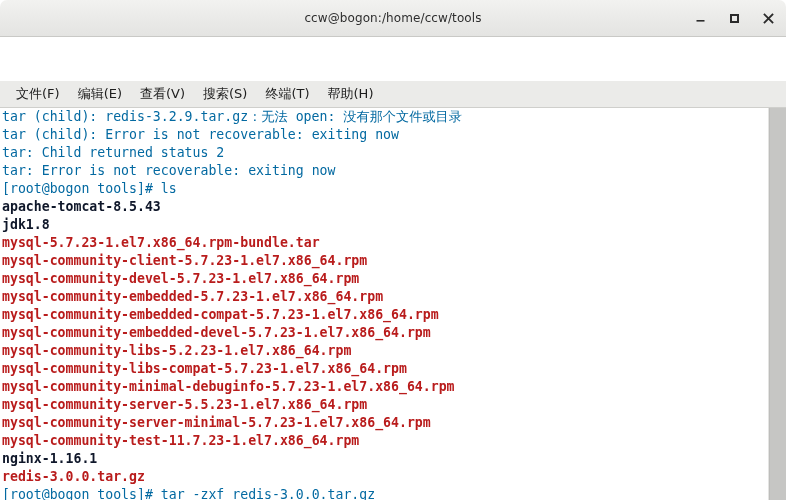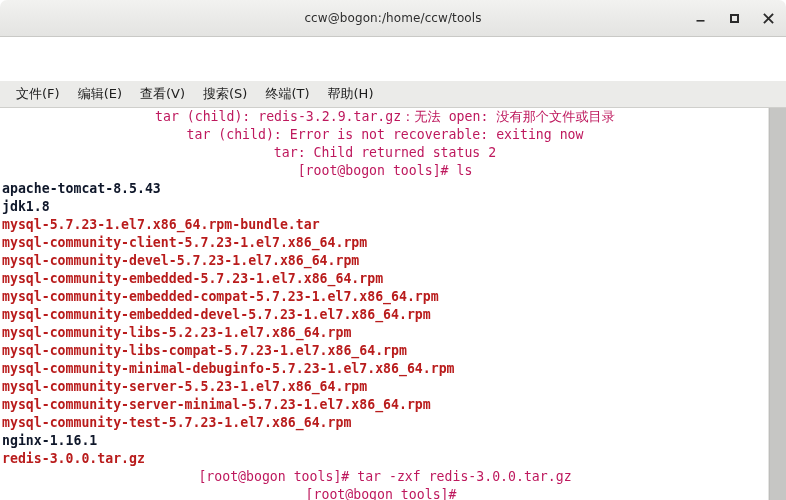--- a/index.html
+++ b/index.html
@@ -101,21 +101,21 @@
   }
   .tline {
     font-family: "DejaVu Sans Mono", monospace;
     font-size: 13.2px;
     line-height: 18px;
     height: 18px;
     white-space: pre;
     color: #000000;
     letter-spacing: 0px;
   }
-  .c-default { color: #be185d; text-align: center; }
+  .c-default { color: #0369a1; }
   .c-dir     { color: #0f172a; font-weight: bold; }
   .c-archive { color: #b91c1c; font-weight: bold; }
 
   
   #scrollbar {
     width: 17px;
     background: #c6c6c4;
     position: relative;
     flex: 0 0 17px;
     border-left: 1px solid #bdbdbb;
@@ -165,35 +165,36 @@
       <div class="menu-item">搜索(S)</div>
       <div class="menu-item">终端(T)</div>
       <div class="menu-item">帮助(H)</div>
     </div>
 
   <div id="terminal-area">
     <div id="terminal">
         <div class="tline c-default">tar (child): redis-3.2.9.tar.gz：无法 open: 没有那个文件或目录</div>
         <div class="tline c-default">tar (child): Error is not recoverable: exiting now</div>
         <div class="tline c-default">tar: Child returned status 2</div>
+        <div class="tline c-default">tar: Error is not recoverable: exiting now</div>
         <div class="tline c-default">[root@bogon tools]# ls</div>
         <div class="tline c-dir">apache-tomcat-8.5.43</div>
         <div class="tline c-dir">jdk1.8</div>
         <div class="tline c-archive">mysql-5.7.23-1.el7.x86_64.rpm-bundle.tar</div>
         <div class="tline c-archive">mysql-community-client-5.7.23-1.el7.x86_64.rpm</div>
         <div class="tline c-archive">mysql-community-devel-5.7.23-1.el7.x86_64.rpm</div>
         <div class="tline c-archive">mysql-community-embedded-5.7.23-1.el7.x86_64.rpm</div>
         <div class="tline c-archive">mysql-community-embedded-compat-5.7.23-1.el7.x86_64.rpm</div>
         <div class="tline c-archive">mysql-community-embedded-devel-5.7.23-1.el7.x86_64.rpm</div>
         <div class="tline c-archive">mysql-community-libs-5.2.23-1.el7.x86_64.rpm</div>
         <div class="tline c-archive">mysql-community-libs-compat-5.7.23-1.el7.x86_64.rpm</div>
         <div class="tline c-archive">mysql-community-minimal-debuginfo-5.7.23-1.el7.x86_64.rpm</div>
         <div class="tline c-archive">mysql-community-server-5.5.23-1.el7.x86_64.rpm</div>
         <div class="tline c-archive">mysql-community-server-minimal-5.7.23-1.el7.x86_64.rpm</div>
-        <div class="tline c-archive">mysql-community-test-5.7.23-1.el7.x86_64.rpm</div>
+        <div class="tline c-archive">mysql-community-test-11.7.23-1.el7.x86_64.rpm</div>
         <div class="tline c-dir">nginx-1.16.1</div>
         <div class="tline c-archive">redis-3.0.0.tar.gz</div>
         <div class="tline c-default">[root@bogon tools]# tar -zxf redis-3.0.0.tar.gz</div>
         <div class="tline c-default">[root@bogon tools]# </div>
       </div>
     <div id="scrollbar">
       <div id="scroll-thumb" style="top: 395px; height: 40px;"></div>
     </div>
   </div>
 

